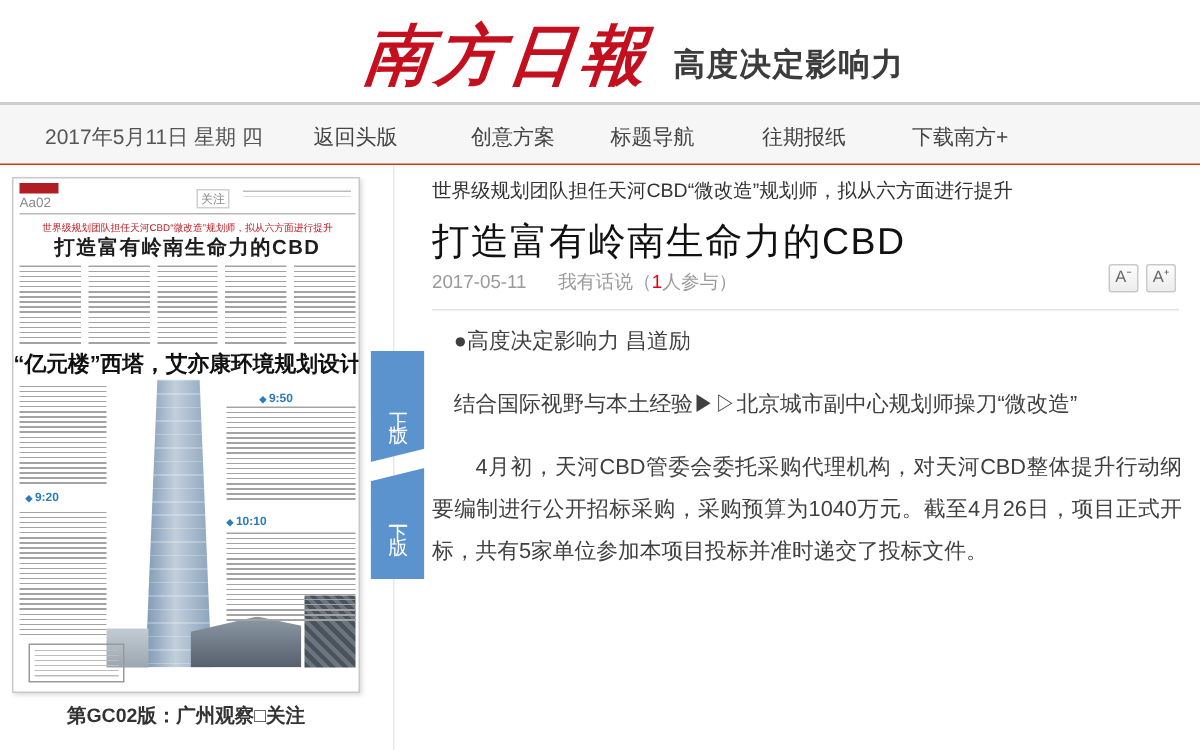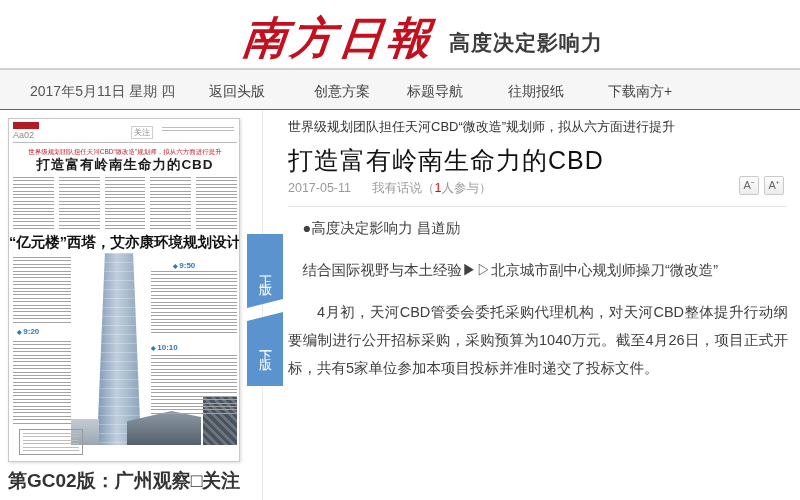--- a/index.html
+++ b/index.html
@@ -44,21 +44,21 @@
   .t-stamp { position:absolute; font-size:8px; font-weight:bold; color:#2b7bbd; white-space:nowrap; }
   .t-stamp::before { content:"◆ "; font-size:6px; }
   .tower { position:absolute; left:88px; top:134px; width:44px; height:192px; background:linear-gradient(90deg,#7e98b4 0%, #c2cfdc 45%, #8aa3bc 100%); clip-path:polygon(18% 0, 82% 0, 100% 100%, 0 100%); }
   .tower-lines { position:absolute; left:88px; top:134px; width:44px; height:192px; background:repeating-linear-gradient(to bottom, rgba(255,255,255,.25) 0 1px, transparent 1px 9px); clip-path:polygon(18% 0, 82% 0, 100% 100%, 0 100%); }
   .podium { position:absolute; left:118px; top:292px; width:74px; height:34px; background:linear-gradient(180deg,#8d99a5,#55606c); clip-path:polygon(0 30%, 60% 0, 100% 18%, 100% 100%, 0 100%); }
   .bldg-right { position:absolute; left:194px; top:278px; width:34px; height:48px; background:repeating-linear-gradient(45deg,#4a525c 0 3px,#6b7580 3px 6px); }
   .bldg-left { position:absolute; left:62px; top:300px; width:28px; height:26px; background:linear-gradient(180deg,#c3ccd4,#9aa6b1); }
   .t-box { position:absolute; left:10px; top:310px; width:64px; height:26px; border:1px solid #9a9a9a; padding:3px; }
   .t-box .sim-text { width:100%; height:100%; }
 
-  .t-caption { position:absolute; left:8px; top:468px; width:232px; text-align:center; font-size:19px; font-weight:bold; color:#333; white-space:nowrap; }
+  .t-caption { position:absolute; left:8px; top:468px; width:232px; text-align:center; font-size:13px; font-weight:bold; color:#333; white-space:nowrap; }
 
   
   .pager-btn { position:absolute; left:247px; width:36px; height:74px; background:#5b93cf; color:#fff; cursor:pointer; display:flex; align-items:center; justify-content:center; writing-mode:vertical-rl; font-size:13px; letter-spacing:4px; }
   .pager-prev { top:234px; clip-path:polygon(0 0, 100% 0, 100% 88%, 0 100%); }
   .pager-next { top:312px; clip-path:polygon(0 12%, 100% 0, 100% 100%, 0 100%); padding-bottom:6px; }
 
   
   .article { position:absolute; left:288px; top:118px; width:502px; }
   .a-kicker { font-size:13px; color:#333; white-space:nowrap; }
   .a-title { margin-top:8px; font-size:25px; font-weight:normal; color:#111; letter-spacing:1px; white-space:nowrap; }

